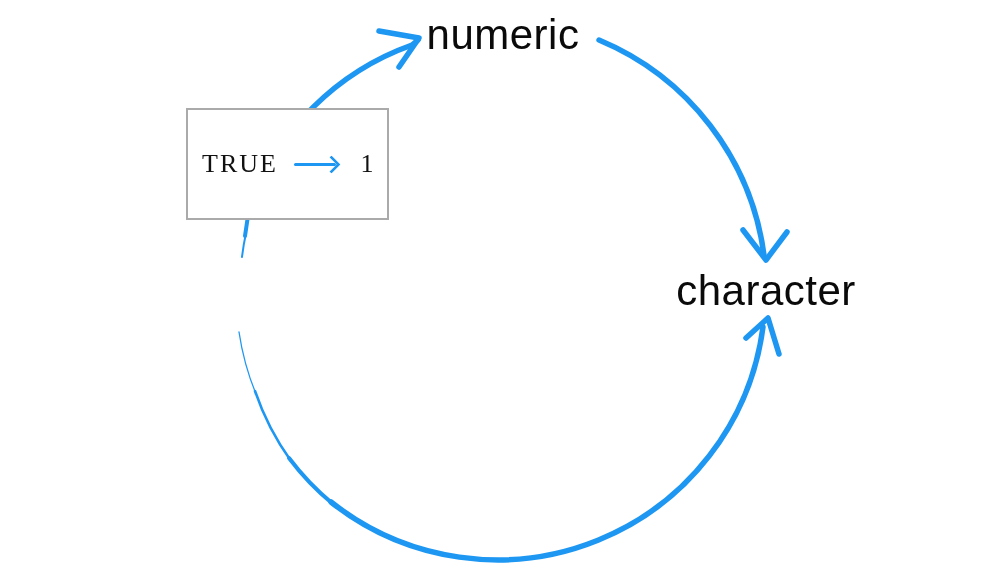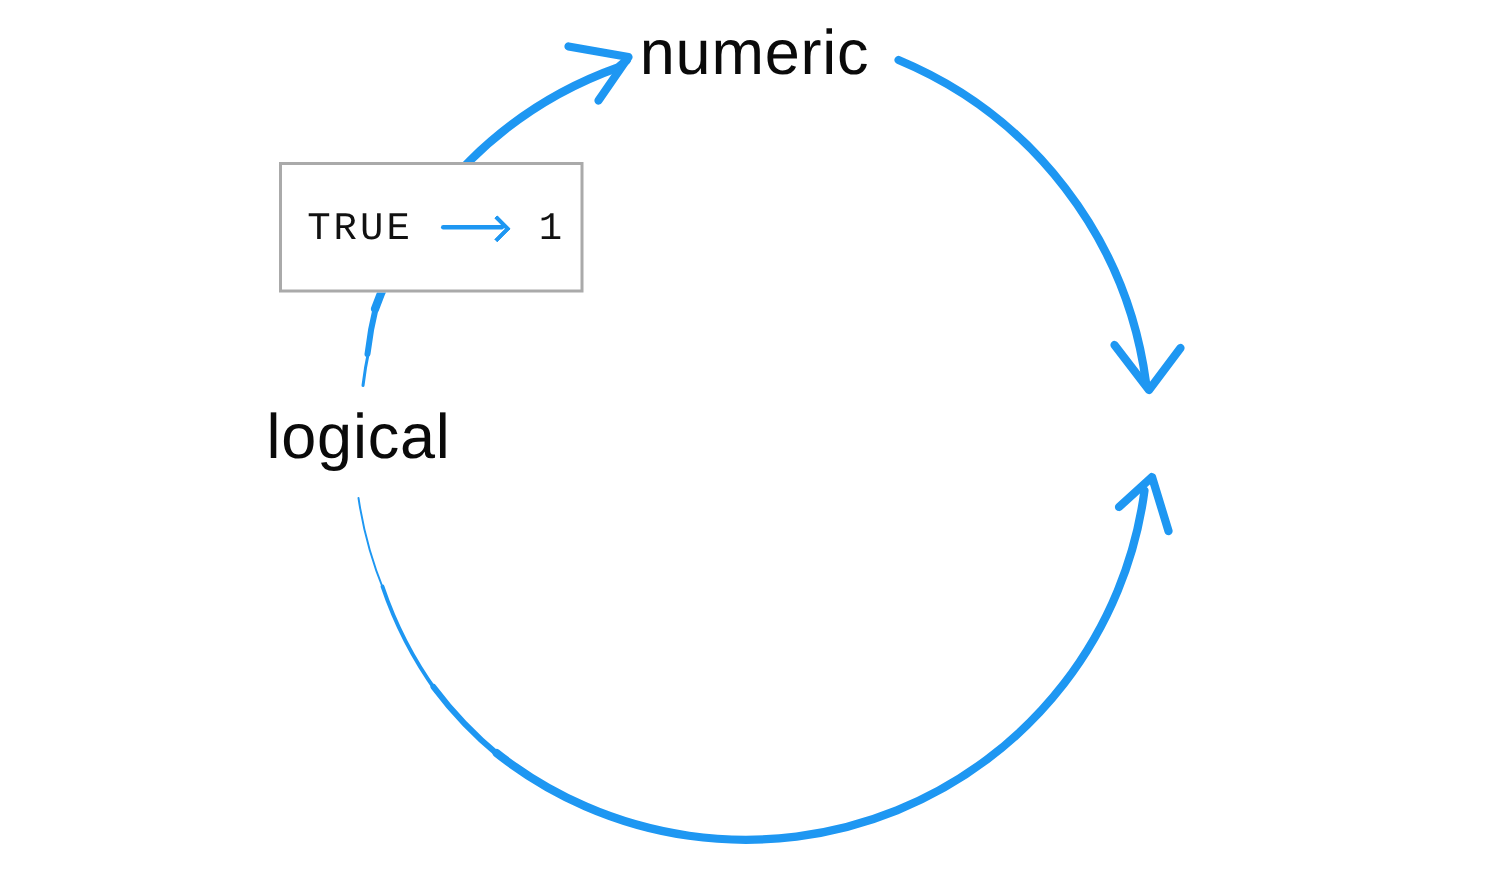--- a/index.html
+++ b/index.html
@@ -35,28 +35,28 @@
     white-space: nowrap;
     letter-spacing: 0.5px;
   }
   #label-numeric   { left: 503px; top: 35px;  }
   #label-logical   { left: 239px; top: 291px; }
   #label-character { left: 766px; top: 291px; }
 
   .mapping-box {
     position: absolute;
     left: 186px; top: 108px;
-    width: 203px; height: 87px;
+    width: 203px; height: 112px;
     box-sizing: border-box;
     border: 2px solid var(--box-border, #aaaaaa);
     background: #ffffff;
     display: flex;
     flex-direction: column;
     justify-content: space-evenly;
-    font-family: Liberation Mono, monospace;
+    font-family: Liberation Serif, serif;
     font-size: 26px;
     color: #111111;
   }
   .map-row {
     display: flex;
     align-items: center;
   }
   .map-from {
     width: 104px;
     text-align: center;
@@ -118,22 +118,22 @@
       <path d="M 239 332 A 264 264 0 0 0 256 394" stroke-width="1.3"></path>
       <path d="M 255 391 A 264 264 0 0 0 291 461" stroke-width="2.6"></path>
       <path d="M 289 458 A 266 266 0 0 0 333 504" stroke-width="4"></path>
       <path d="M 331 502 A 268 268 0 0 0 763 327" stroke-width="5.5"></path>
       <path d="M 746 338 L 768 318 L 779 354" stroke-width="5.5"></path>
     </g>
   </svg>
 
   <div class="node-label" id="label-numeric">numeric</div>
 
-  <div class="node-label" id="label-logical">logical</div>
 
+  <div class="node-label" id="label-character">character</div>
 
   <div class="mapping-box">
     <div class="map-row">
       <span class="map-from">TRUE</span>
       <span class="map-arrow"></span>
       <span class="map-to">1</span>
     </div>
   </div>
 
 </div>

